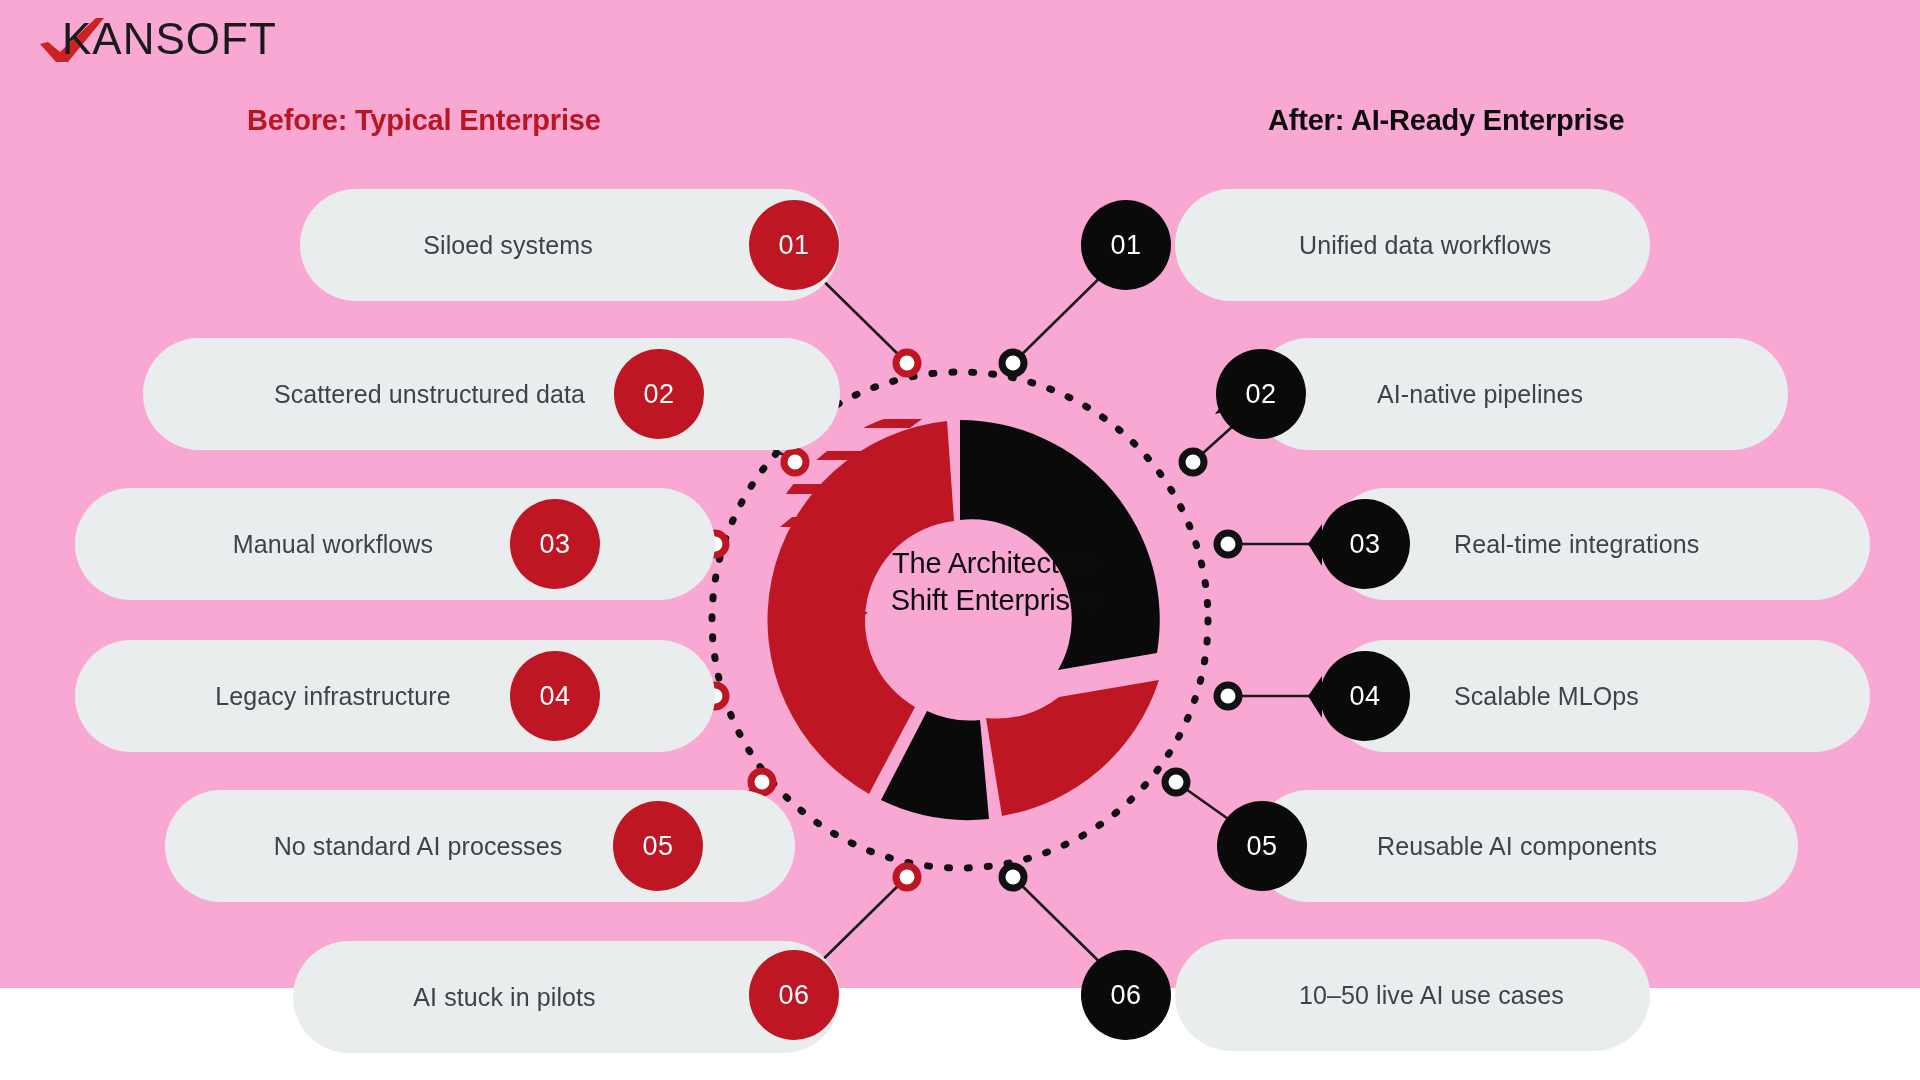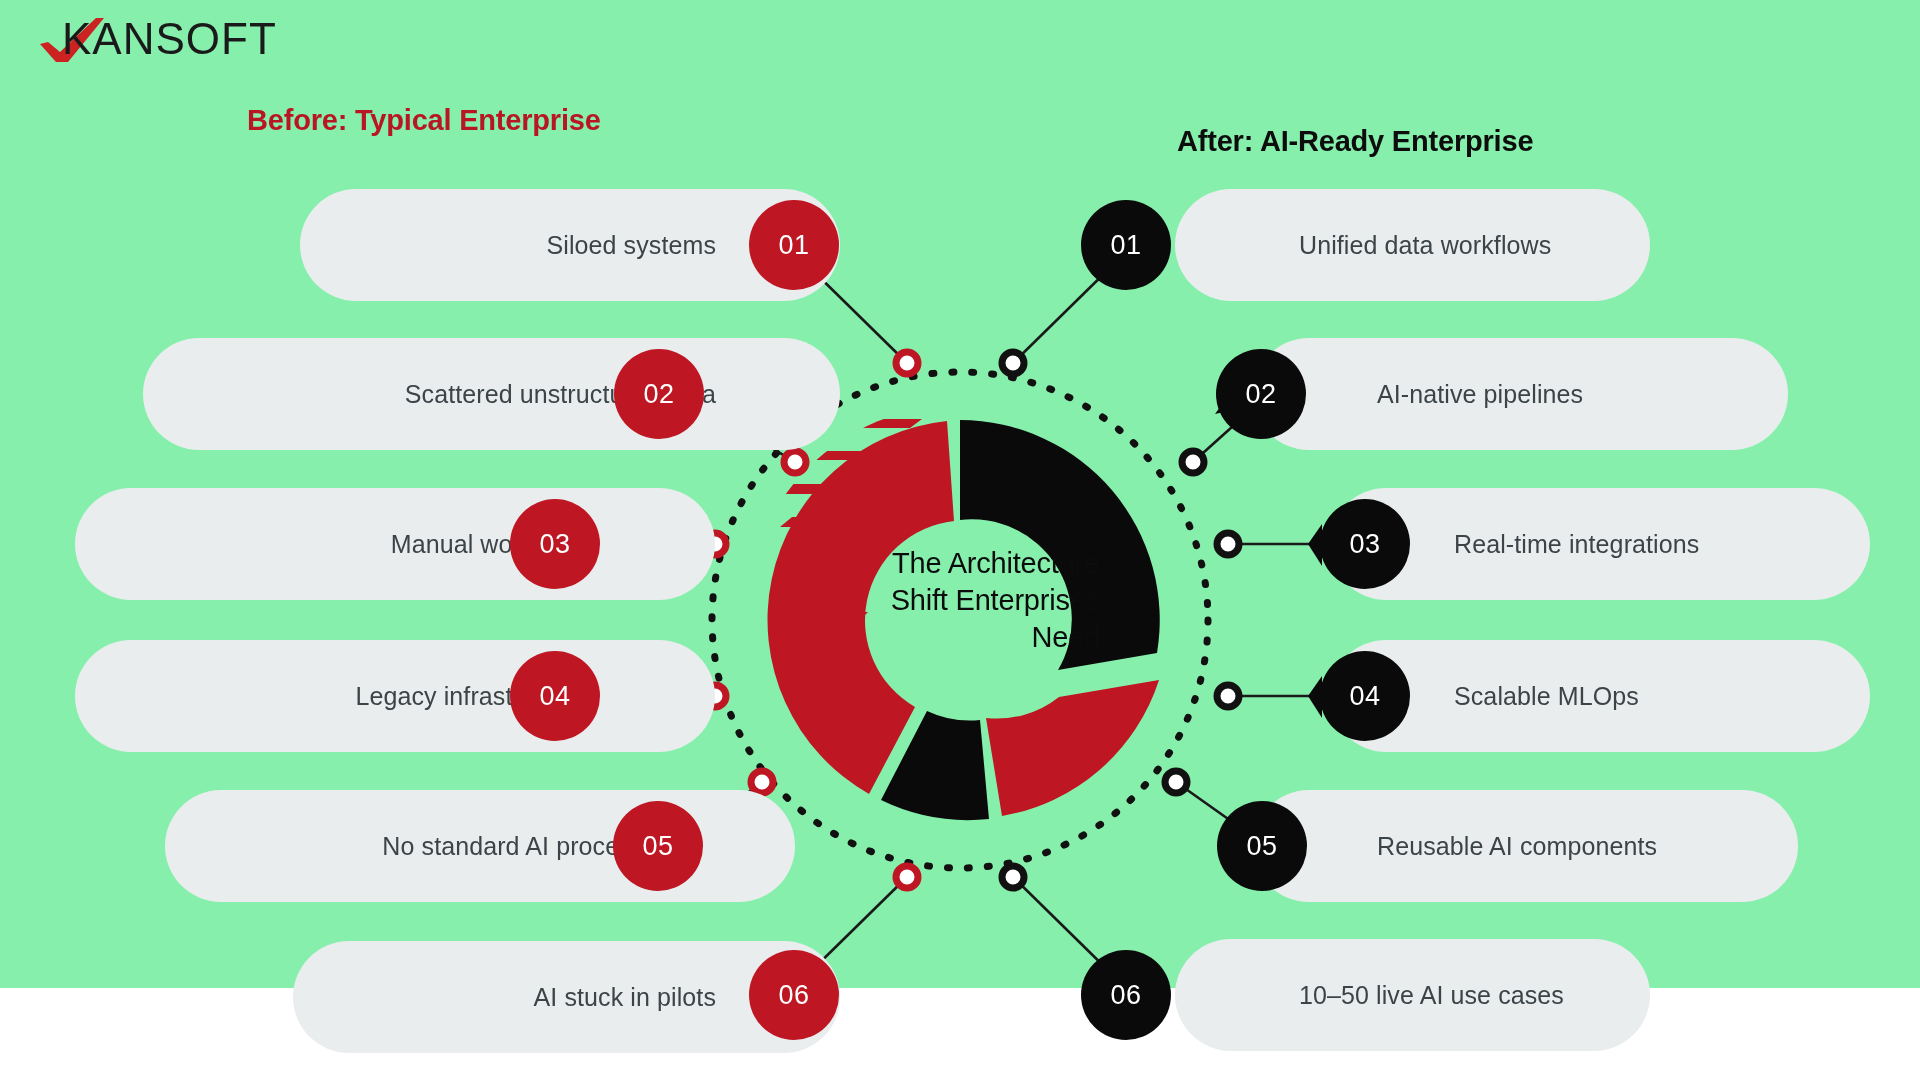--- a/index.html
+++ b/index.html
@@ -9,21 +9,21 @@
     overflow: hidden;
   }
   body {
     font-family: "Liberation Sans", sans-serif;
     -webkit-font-smoothing: antialiased;
   }
   #stage {
     position: relative;
     width: 1920px;
     height: 988px;
-    background: #86efac;
+    background: #f9a8d4;
   }
 
   
   #logo {
     position: absolute;
     left: 34px; top: 12px;
     width: 260px; height: 60px;
   }
   #logo-text {
     position: absolute;
@@ -37,33 +37,33 @@
 
   
   .col-head {
     position: absolute;
     font-size: 29px;
     font-weight: 700;
     letter-spacing: -0.2px;
     white-space: nowrap;
   }
   #head-left  { left: 247px;  top: 104px; color: #B91623; }
-  #head-right { left: 1177px; top: 104px; color: #0d0d0d; margin-top: 21px; }
+  #head-right { left: 1268px; top: 104px; color: #0d0d0d; }
 
   
   .pill {
     position: absolute;
     height: 112px;
     background: #e9edee;
     border-radius: 56px;
     display: flex;
     align-items: center;
     box-sizing: border-box;
   }
-  .pill.left  { justify-content: flex-end; padding-right: 124px; }
+  .pill.left  { justify-content: center; padding-right: 124px; }
   .pill.right { justify-content: flex-start; padding-left: 124px; }
   .pill-label {
     font-size: 25px;
     color: #3c4448;
     font-weight: 400;
     white-space: nowrap;
     letter-spacing: 0.1px;
   }
 
   
@@ -283,16 +283,15 @@
   <div class="bubble black" style="left:1217px; top:801px;">
     <span>05</span>
   </div>
   <div class="bubble black" style="left:1081px; top:950px;">
     <span>06</span>
   </div>
 
   <div id="center-text">
     <div>The Architecture</div>
     <div>Shift Enterprises</div>
-    <div>Need</div>
   </div>
 
 </div>
 
 </body></html>

